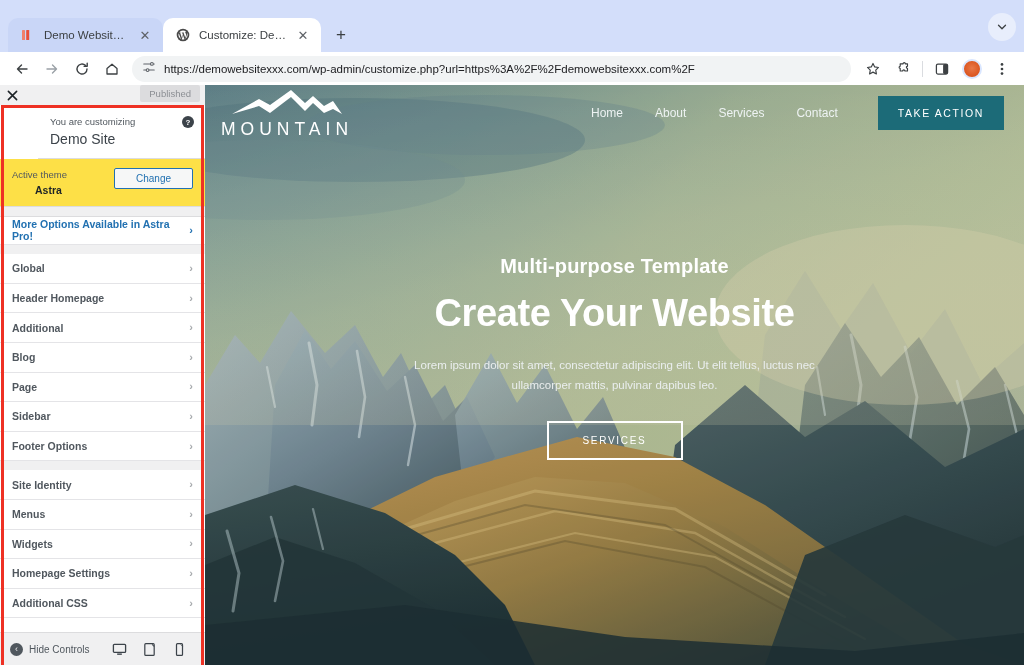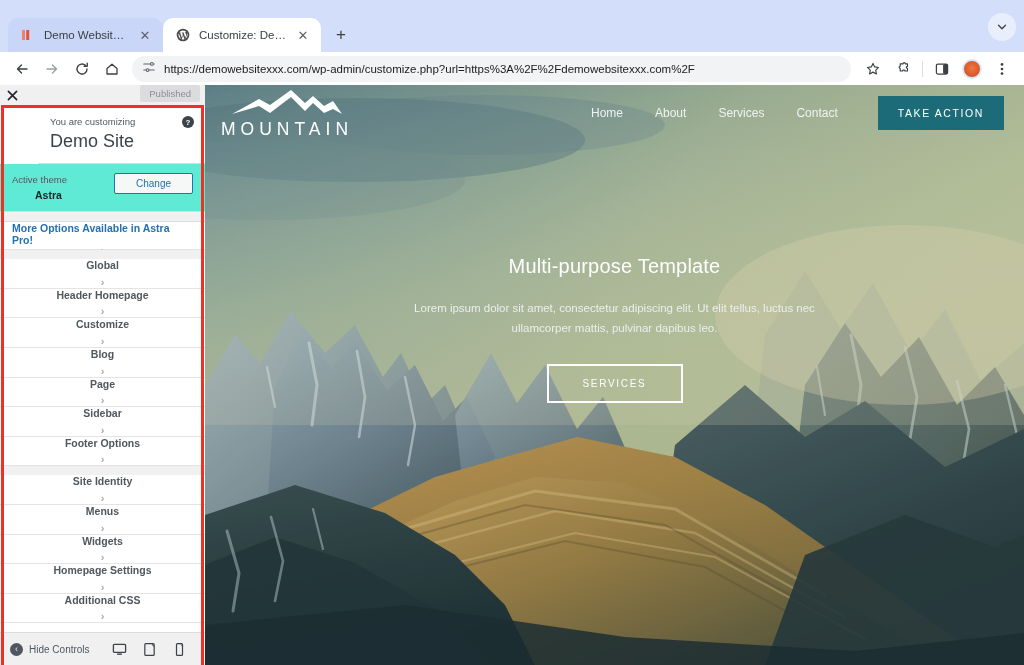--- a/index.html
+++ b/index.html
@@ -140,33 +140,33 @@
     display: flex; flex-direction: column;
   }
   .cz-section-info {
     padding: 10px 12px 11px 12px;
     border-bottom: 1px solid #dcdcde;
     position: relative;
     background: #fff;
     margin-left: 38px;
   }
   .cz-label { font-size: 9.5px; color: #50575e; line-height: 1.4; }
-  .cz-sitename { font-size: 18px; color: #3c434a; margin-top: 3px; font-weight: 400; }
+  .cz-sitename { font-size: 14px; color: #3c434a; margin-top: 3px; font-weight: 400; }
   .cz-help {
     position: absolute; right: 11px; top: 11px;
     width: 12px; height: 12px; border-radius: 50%;
     background: #3c434a; color: #fff;
     font-size: 8px; font-weight: bold;
     display: flex; align-items: center; justify-content: center;
   }
   .cz-theme {
     padding: 9px 12px 10px 12px;
     border-bottom: 1px solid #dcdcde;
     display: flex; align-items: flex-start; justify-content: space-between;
-    background: #5eead4;
+    background: #fde047;
   }
   .cz-theme-name { font-size: 10.5px; color: #1d2327; font-weight: bold; margin-top: 2px; margin-left: 23px; }
   .cz-change-btn {
     border: 1px solid #2271b1;
     color: #2271b1;
     background: #f6f7f7;
     font-size: 10px;
     border-radius: 2px;
     padding: 3px 21px;
     line-height: 1.3;
@@ -175,21 +175,20 @@
   .cz-list { background: #fff; }
   .cz-item {
     height: 29.6px;
     display: flex; align-items: center; justify-content: space-between;
     padding: 0 12px;
     border-bottom: 1px solid #e4e4e7;
     font-size: 10.5px;
     color: #50575e;
     font-weight: bold;
     background: #fff;
-    flex-direction: column;
   }
   .cz-item.pro { color: #2271b1; border-top: 1px solid #dcdcde; }
   .chev { color: #a7aaad; font-size: 11px; line-height: 1; }
   .cz-item.pro .chev { color: #2271b1; }
   .cz-bottom {
     position: absolute; left: 0; bottom: 0; width: 205px; height: 33px;
     background: #f0f0f1;
     border-top: 1px solid #dcdcde;
     display: flex; align-items: center;
     padding: 0 10px;
@@ -249,21 +248,21 @@
     font-size: 10.5px; letter-spacing: 1.6px;
     padding: 11px 20px;
     margin-left: 24px; margin-right: 20px;
   }
 
   .hero-content {
     position: absolute; left: 0; right: 0; top: 170px;
     text-align: center; z-index: 3;
   }
   .hero-eyebrow {
-    font-size: 20px; color: #ffffff; font-weight: 400; letter-spacing: 0.2px;
+    font-size: 20px; color: #ffffff; font-weight: 700; letter-spacing: 0.2px;
   }
   .hero-title {
     font-size: 38px; color: #ffffff; font-weight: bold;
     margin-top: 14px; letter-spacing: -0.4px;
   }
   .hero-sub {
     margin-top: 20px;
     font-size: 11.5px; color: #eaeeee; line-height: 1.75;
     max-width: 440px; margin-left: auto; margin-right: auto;
   }
@@ -511,20 +510,21 @@
           <a href="#">Home</a>
           <a href="#">About</a>
           <a href="#">Services</a>
           <a href="#">Contact</a>
           <div class="cta-top">TAKE ACTION</div>
         </div>
       </div>
 
       <div class="hero-content">
         <div class="hero-eyebrow">Multi-purpose Template</div>
+        <div class="hero-title">Create Your Website</div>
         <div class="hero-sub">Lorem ipsum dolor sit amet, consectetur adipiscing elit. Ut elit tellus, luctus nec ullamcorper mattis, pulvinar dapibus leo.</div>
         <div class="hero-btns">
           <div class="btn-outline">SERVICES</div>
         </div>
       </div>
     </div>
 
     <div class="customizer">
       <div class="cz-topbar">
         <div class="cz-close">
@@ -564,21 +564,21 @@
         <div class="cz-list">
           <div class="cz-item">
             <span>Global</span>
             <span class="chev">›</span>
           </div>
           <div class="cz-item">
             <span>Header Homepage</span>
             <span class="chev">›</span>
           </div>
           <div class="cz-item">
-            <span>Customize</span>
+            <span>Additional</span>
             <span class="chev">›</span>
           </div>
           <div class="cz-item">
             <span>Blog</span>
             <span class="chev">›</span>
           </div>
           <div class="cz-item">
             <span>Page</span>
             <span class="chev">›</span>
           </div>

